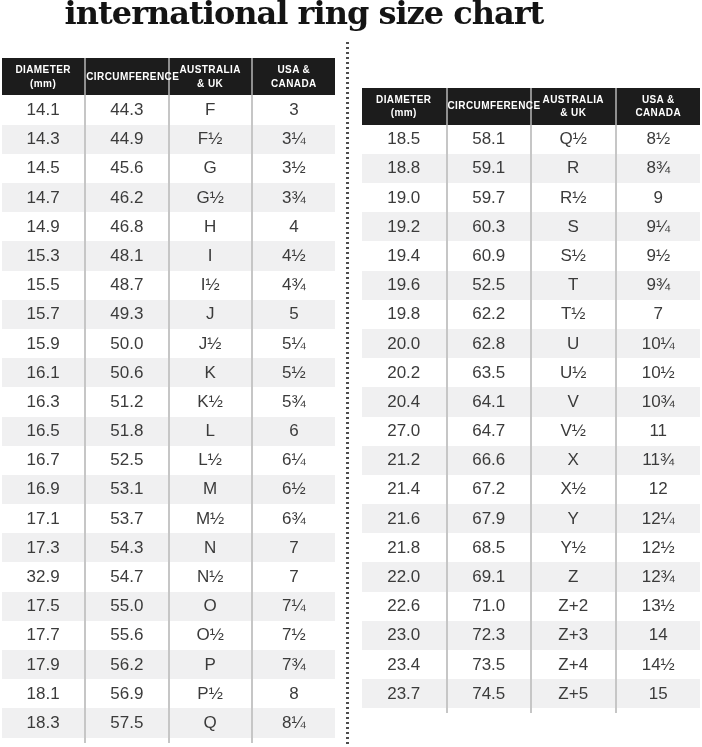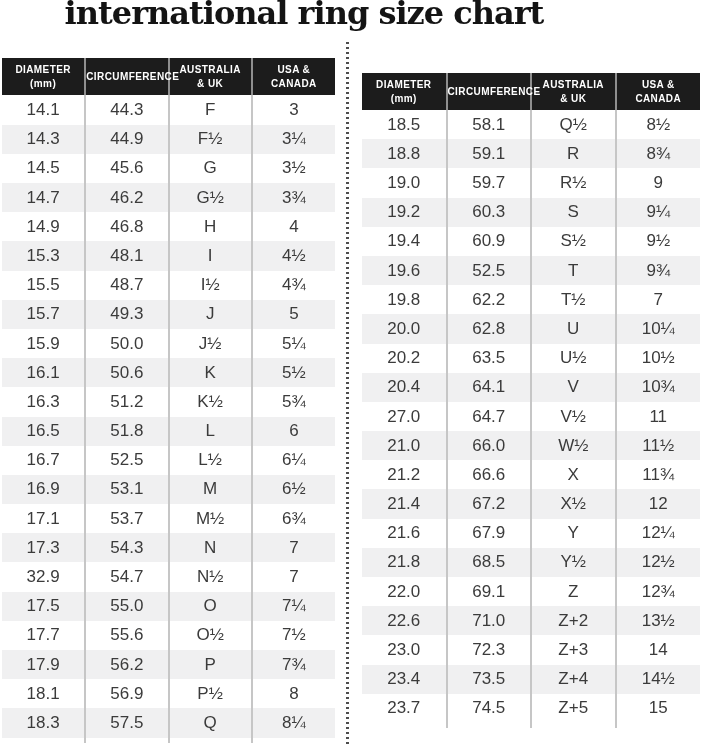--- a/index.html
+++ b/index.html
@@ -301,26 +301,20 @@
           <td>V</td>
           <td>10¾</td>
         </tr>
         <tr>
           <td>27.0</td>
           <td>64.7</td>
           <td>V½</td>
           <td>11</td>
         </tr>
         <tr>
-          <td>21.0</td>
-          <td>66.0</td>
-          <td>W½</td>
-          <td>11½</td>
-        </tr>
-        <tr>
           <td>21.2</td>
           <td>66.6</td>
           <td>X</td>
           <td>11¾</td>
         </tr>
         <tr>
           <td>21.4</td>
           <td>67.2</td>
           <td>X½</td>
           <td>12</td>

